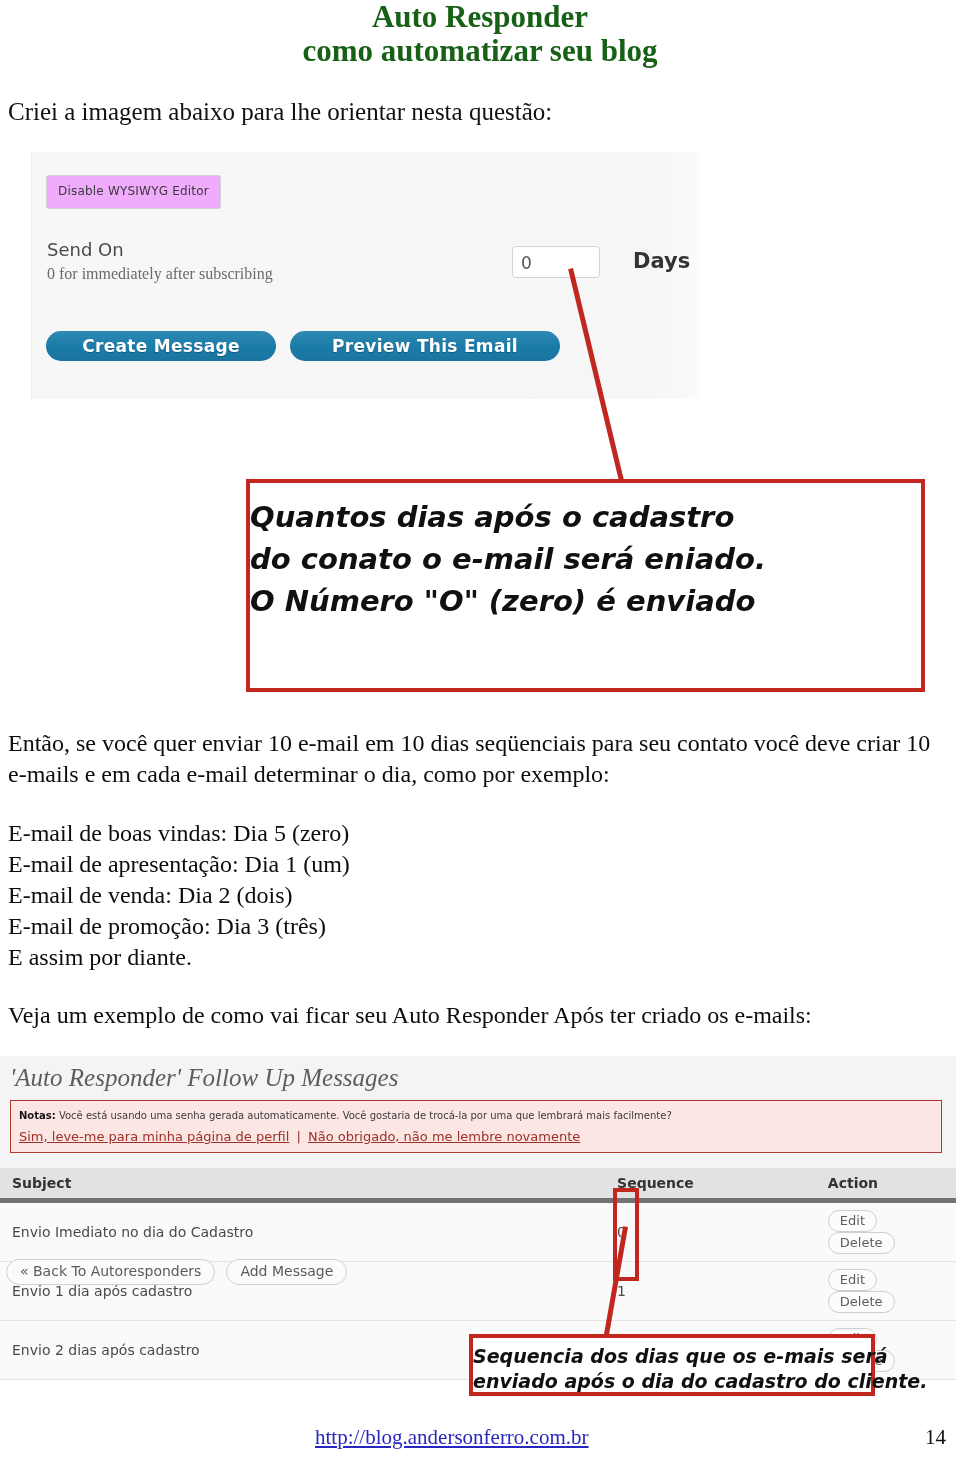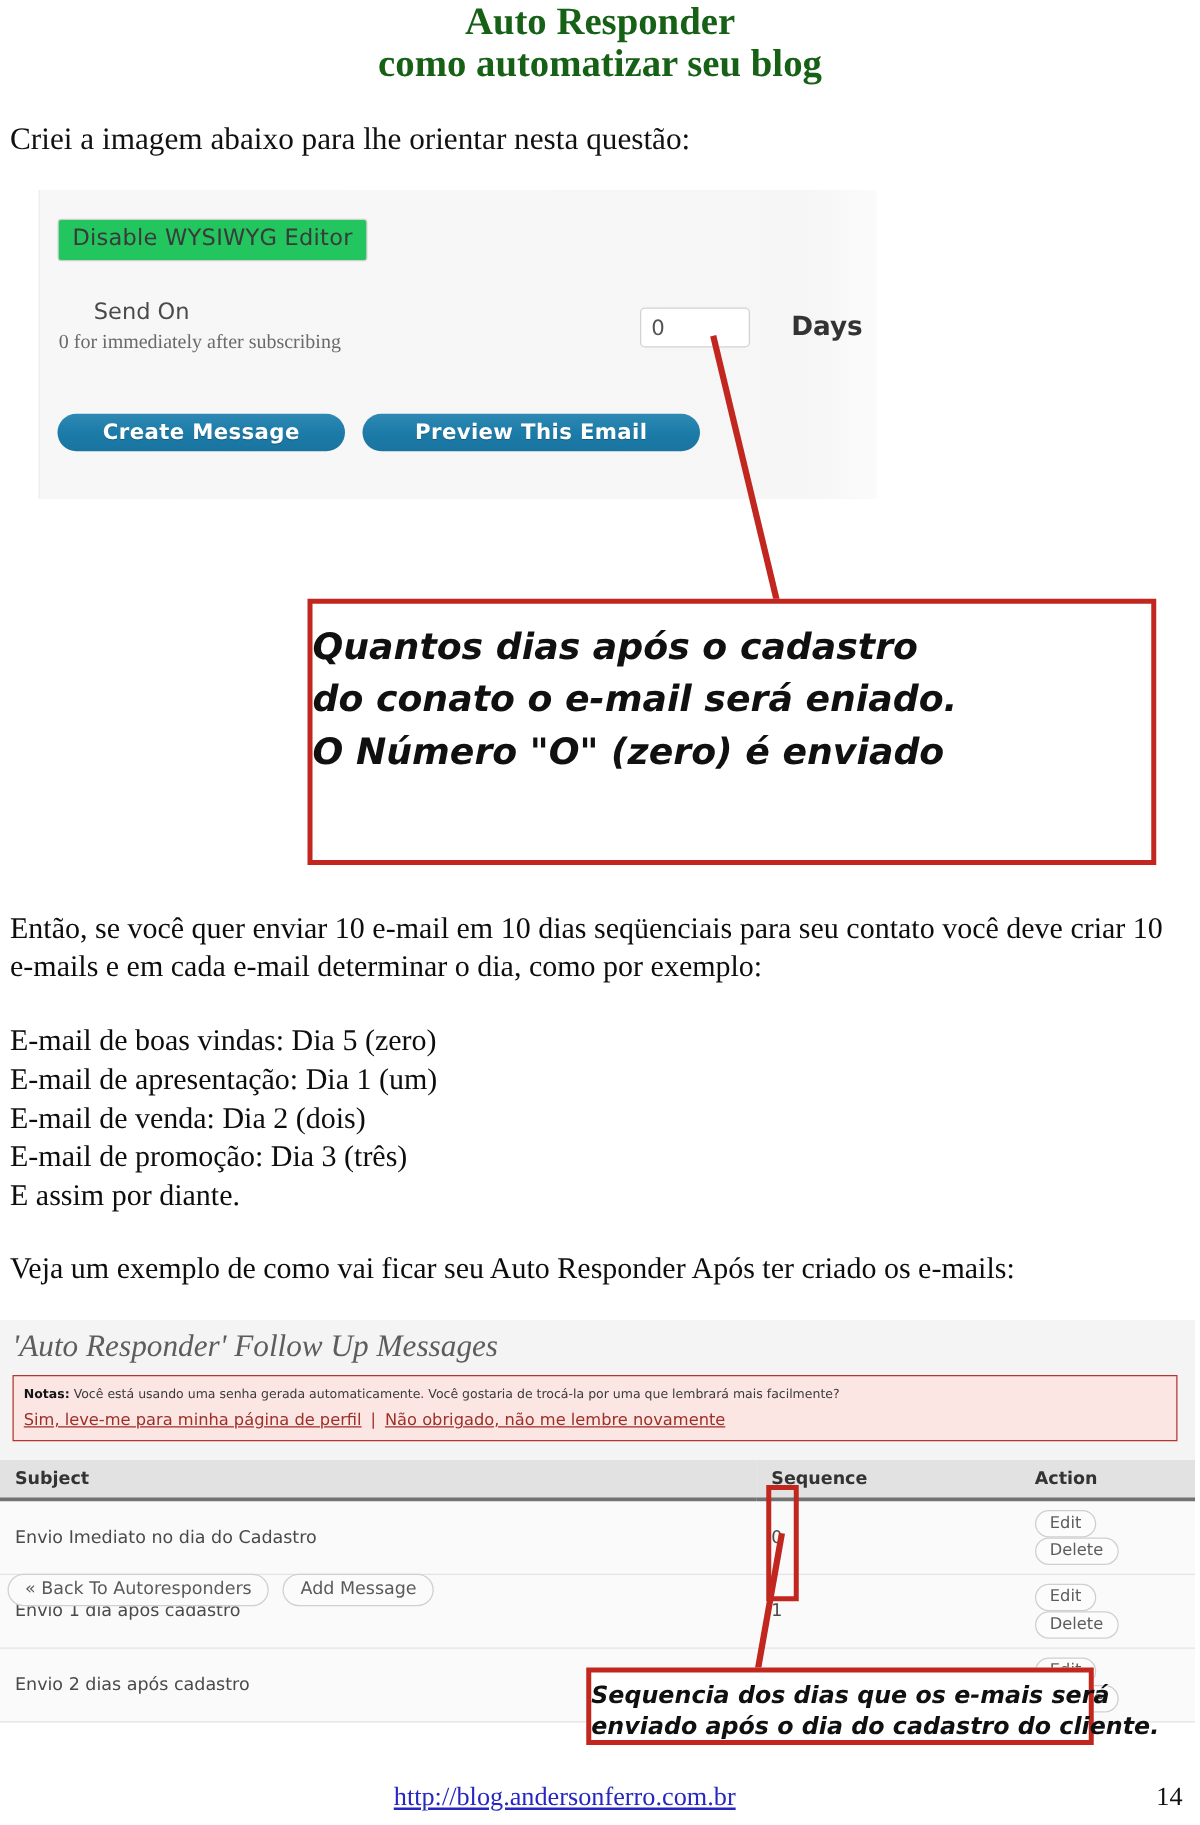--- a/index.html
+++ b/index.html
@@ -57,41 +57,40 @@
     position: absolute;
     left: 0; top: 0; right: 0; bottom: 0;
     background: linear-gradient(to right,#f7f7f7 0%,#f6f6f6 92%,#fbfbfb 100%);
   }
 
   .wysiwyg-btn {
     position: absolute;
     left: 14px;
     top: 23px;
     padding: 5px 11px 7px 11px;
-    background: #22c55e;
+    background: #f0abfc;
     border: 1px solid #cfcfcf;
     border-radius: 3px;
     font-family: "DejaVu Sans", sans-serif;
-    font-size: 18px;
+    font-size: 12px;
     color: #3a3a3a;
     letter-spacing: 0.2px;
     line-height: 20px;
     white-space: nowrap;
   }
 
   .sendon-label {
     position: absolute;
     left: 15px;
     top: 87px;
     font-family: "DejaVu Sans", sans-serif;
     font-size: 18px;
     color: #4a4a4a;
     line-height: 22px;
     white-space: nowrap;
-    margin-left: 28px;
   }
   .sendon-hint {
     position: absolute;
     left: 15px;
     top: 112px;
     font-family: Liberation Serif, serif;
     font-size: 16px;
     color: #6a6a6a;
     line-height: 20px;
     white-space: nowrap;
@@ -256,21 +255,21 @@
     border-collapse: collapse;
     font-family: "DejaVu Sans", sans-serif;
   }
   .ar-table th {
     background: #e2e2e2;
     text-align: left;
     font-size: 14px;
     font-weight: bold;
     color: #333;
     padding: 7px 0 7px 12px;
-    border-bottom: 3px solid #737373;
+    border-bottom: 5px solid #737373;
   }
   .ar-table td {
     font-size: 14px;
     color: #4a4a4a;
     padding: 7px 0 7px 12px;
     border-bottom: 1px solid #e4e4e4;
     background: #fafafa;
   }
   .col-subject { width: 620px; }
   .col-seq     { width: 205px; }

